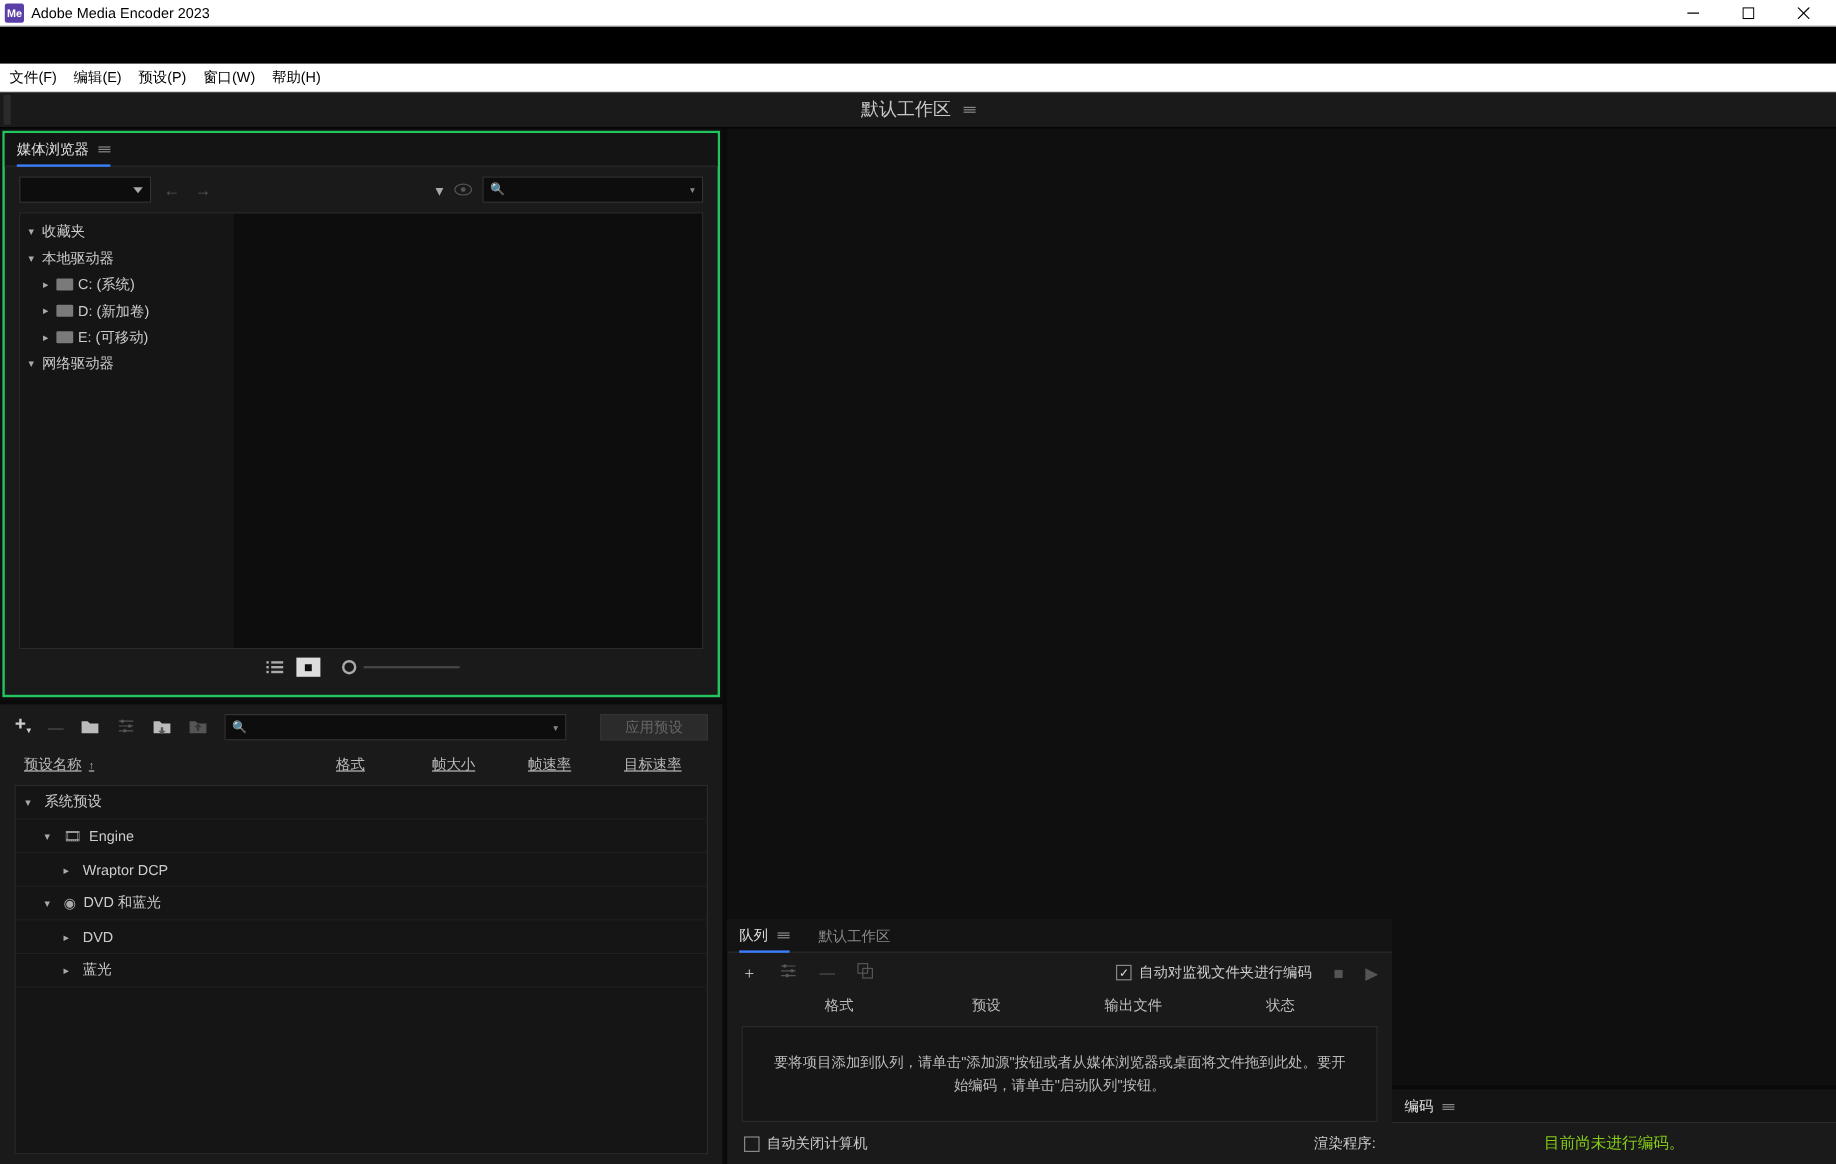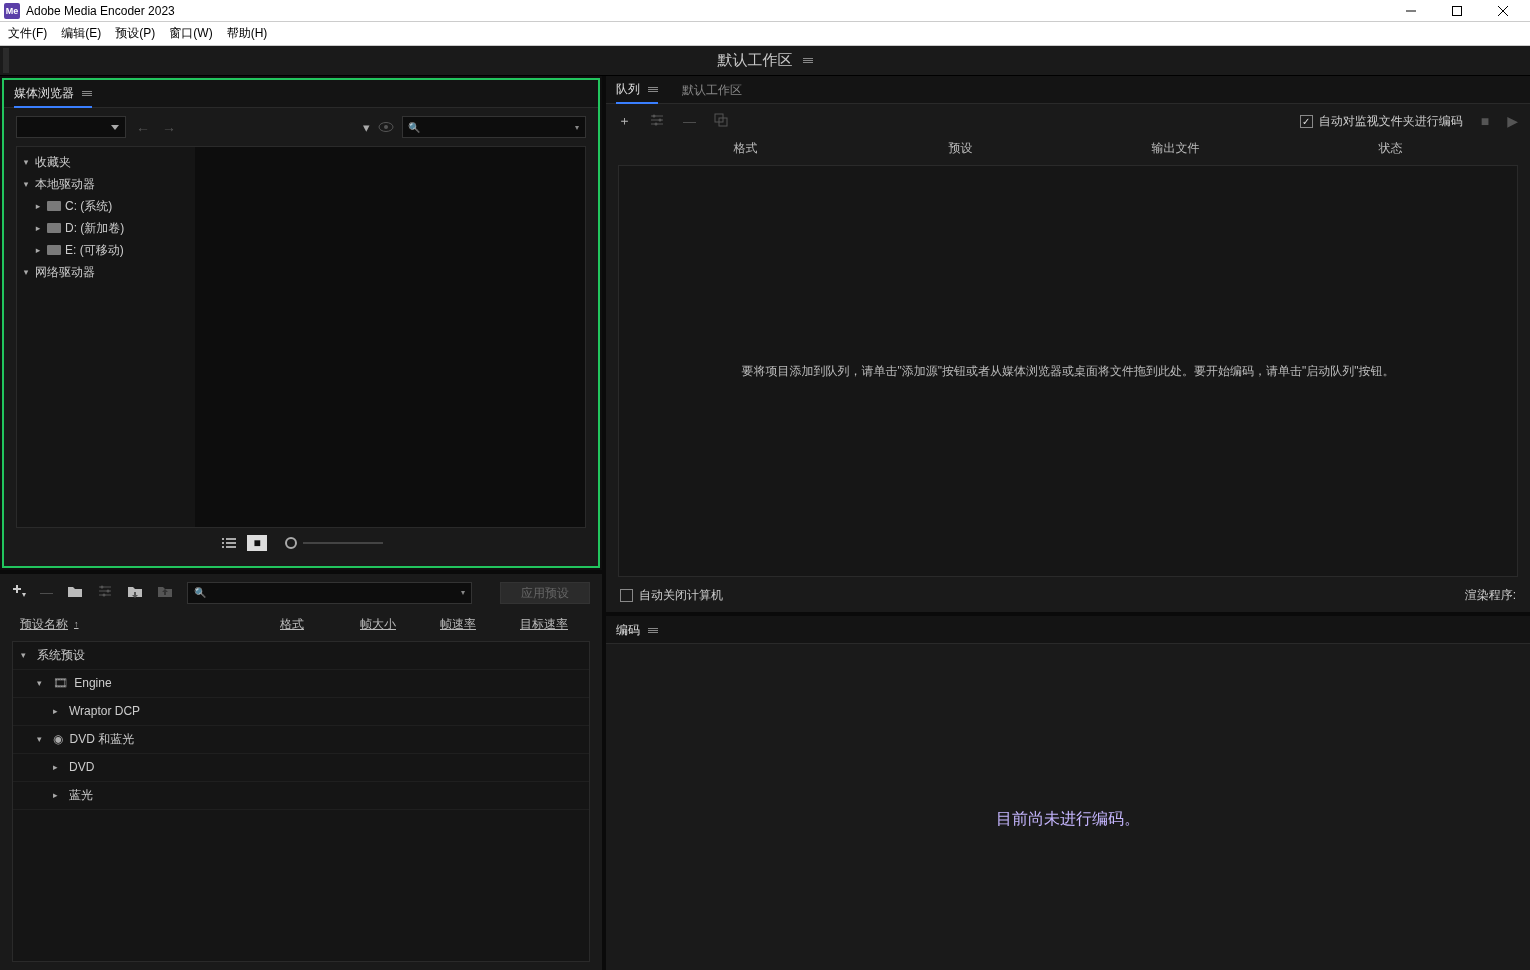--- a/index.html
+++ b/index.html
@@ -7,34 +7,34 @@
 body { display: flex; flex-direction: column; color: #c8c8c8; font-size: 12px; }
 
 
 .title-bar { height: 22px; background: #fff; color: #000; display: flex; align-items: center; padding: 0 4px; border-bottom: 1px solid #ccc; }
 .title-bar .app-icon { width: 16px; height: 16px; background: #5b3fa8; color: #fff; font-size: 9px; font-weight: bold; display: flex; align-items: center; justify-content: center; border-radius: 2px; margin-right: 6px; }
 .title-bar .app-title { font-size: 12px; }
 .title-bar .spacer { flex: 1; }
 .win-btn { width: 46px; height: 22px; display: flex; align-items: center; justify-content: center; font-size: 14px; }
 
 
-.menu-bar { height: 24px; background: #fff; color: #000; display: flex; align-items: center; padding: 0 8px; gap: 14px; font-size: 12px; border-bottom: 1px solid #ccc; }
+.menu-bar { height: 24px; background: #fff; color: #000; display: flex; align-items: center; padding: 0 8px; gap: 14px; font-size: 12px; border-bottom: 1px solid #ccc; margin-top: 31px; }
 .menu-bar .menu-item { cursor: default; }
 
 
 .workspace-bar { position: relative; height: 30px; background: #1a1a1a; display: flex; align-items: center; justify-content: center; color: #c8c8c8; font-size: 15px; border-bottom: 1px solid #000; }
 .left-handle { position: absolute; left: 3px; top: 2px; bottom: 2px; width: 6px; background: #2b2b2b; }
 .ws-label { display: flex; align-items: center; gap: 10px; }
 .hamb { display: inline-flex; flex-direction: column; gap: 1px; }
 .hamb span { display: block; width: 10px; height: 1px; background: #888; }
 
 
 .main { flex: 1; display: flex; min-height: 0; background: #0f0f0f; }
 .col-left { width: 606px; display: flex; flex-direction: column; border-right: 4px solid #0a0a0a; }
-.col-right { flex: 1; display: flex; flex-direction: column; }
+.col-right { flex: 1; display: flex; flex-direction: row; align-items: flex-end; }
 
 
 .panel { display: flex; flex-direction: column; background: #1a1a1a; }
 .panel-tabs { height: 28px; display: flex; align-items: flex-end; padding: 0 10px; gap: 24px; background: #141414; border-bottom: 1px solid #2a2a2a; }
 .ptab { padding: 4px 0; color: #888; cursor: default; display: flex; align-items: center; gap: 8px; }
 .ptab.active { color: #e0e0e0; border-bottom: 2px solid #3a7fff; margin-bottom: -1px; }
 .panel-body { flex: 1; display: flex; flex-direction: column; padding: 8px 12px; min-height: 0; }
 
 
 .media-panel { flex: 1 1 55%; border: 2px solid #22c55e; margin: 2px; }
@@ -100,22 +100,22 @@
 .q-cols { display: flex; padding: 0 20px 8px 20px; color: #bbb; }
 .q-cols .c { flex: 1; text-align: center; }
 .q-drop { flex: 1; border: 1px solid #2a2a2a; background: #161616; display: flex; align-items: center; justify-content: center; text-align: center; padding: 20px; color: #bbb; font-size: 12px; line-height: 1.6; }
 .q-footer { display: flex; align-items: center; gap: 10px; padding: 10px 2px 0 2px; }
 .q-footer .grow { flex: 1; }
 .q-label { color: #ccc; }
 .renderer-dd { width: 340px; height: 22px; background: #0d0d0d; border: 1px solid #333; display: flex; align-items: center; padding: 0 8px; justify-content: space-between; color: #ccc; }
 .renderer-dd::after { content: ""; border-left: 4px solid transparent; border-right: 4px solid transparent; border-top: 5px solid #aaa; }
 
 
-.enc-panel { flex: 1 1 40%; border-top: 4px solid #0a0a0a; gap: 24px; }
-.enc-body { flex: 1; display: flex; align-items: center; justify-content: center; color: #c4b5fd; font-size: 16px; }
+.enc-panel { flex: 1 1 40%; border-top: 4px solid #0a0a0a; }
+.enc-body { flex: 1; display: flex; align-items: center; justify-content: center; color: #84cc16; font-size: 13px; }
 
 svg.plus-sub { width: 14px; height: 14px; }
 svg.folder-arrow { width: 16px; height: 14px; }
 </style>
 </head>
 <body>
 
 <div class="title-bar">
   <div class="app-icon">Me</div>
   <div class="app-title">Adobe Media Encoder 2023</div>

